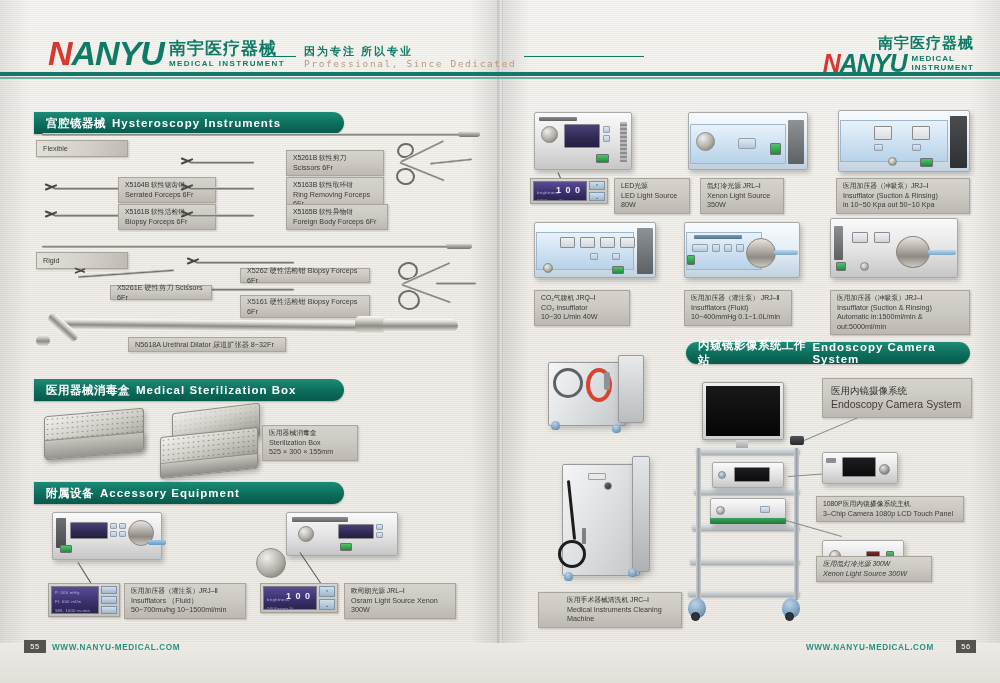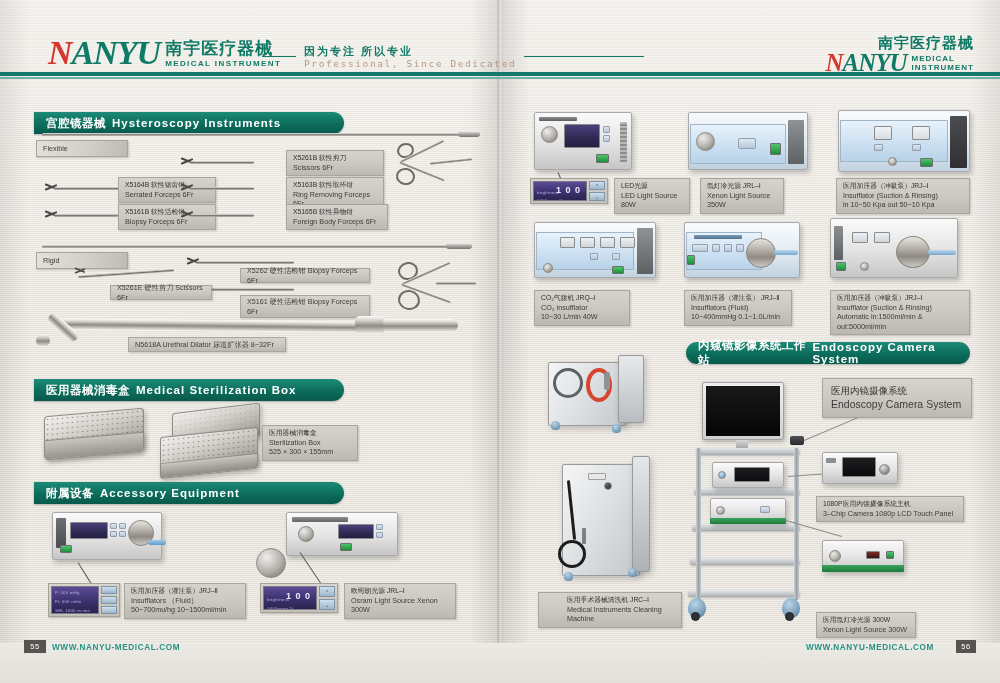--- a/index.html
+++ b/index.html
@@ -18,21 +18,21 @@
       linear-gradient(180deg, #f2efe9 0%, #ebe7e0 40%, #e7e3db 100%);
   }
   .spread-gutter {
     position: absolute; left: 497px; top: 0; width: 6px; height: 683px;
     background: linear-gradient(90deg, rgba(0,0,0,0.10), rgba(0,0,0,0.03) 45%, rgba(255,255,255,0.35) 55%, rgba(0,0,0,0.06));
   }
 
   
   .masthead { position: absolute; left:0; top:0; width:1000px; height:82px; }
   .logo-left { position: absolute; left: 48px; top: 38px; display:flex; align-items:flex-end; }
-  .nanyu-word { font-family:Liberation Serif, serif; font-style: italic; font-weight: 900;
+  .nanyu-word { font-family:Liberation Sans, sans-serif; font-style: italic; font-weight: 900;
     font-size: 34px; letter-spacing: -1px; line-height: 0.9; }
   .c-red { color: #d7372f; }
   .c-grn { color: #0f7a66; }
   .logo-cn-block { margin-left: 5px; margin-bottom: 1px; }
   .logo-cn { color:#0f7a66; font-weight:bold; font-size:17px; letter-spacing:1px; line-height:1; }
   .logo-en-sub { color:#0f7a66; font-weight:bold; font-size:8px; letter-spacing:1.4px; margin-top:2px; }
   .slogan-wrap { position:absolute; left:262px; top:44px; display:flex; align-items:center; gap:8px; }
   .rule { height:1px; width:34px; background:#0f7a66; }
   .rule.long { width:120px; }
   .slogan-cn { color:#0f7a66; font-size:11px; letter-spacing:2px; font-weight:bold; }
@@ -635,21 +635,21 @@
   <div class="en">3–Chip Camera 1080p LCD Touch Panel</div>
 </div>
 
 <div class="device" style="left:822px; top:540px; width:82px; height:32px;">
   <div class="dev-body dev-face-grey"></div>
   <div class="dev-dark" style="left:0; bottom:0; width:100%; height:7px; background:linear-gradient(180deg,#3ba35d,#1d7a3a);"></div>
   <div class="knob" style="left:7px; top:10px; width:12px; height:12px;"></div>
   <div class="screen" style="left:44px; top:11px; width:14px; height:8px; background:linear-gradient(180deg,#7a2a2a,#3a1414);"></div>
   <div class="btn-grn" style="left:64px; top:11px; width:8px; height:8px;"></div>
 </div>
-<div class="lbl" style="left:816px; top:612px; width:100px;">
+<div class="lbl" style="left:816px; top:556px; width:116px;font-style:italic;">
   <div class="cn">医用氙灯冷光源 300W</div>
   <div class="en">Xenon Light Source 300W</div>
 </div>
 
 <div class="footer-bar"></div>
 <div class="pg" style="left:24px; top:640px;">55</div>
 <div class="site" style="left:52px; top:643px;">WWW.NANYU-MEDICAL.COM</div>
 <div class="site" style="right:66px; top:643px;">WWW.NANYU-MEDICAL.COM</div>
 <div class="pg wide" style="right:24px; top:640px;">56</div>
 

